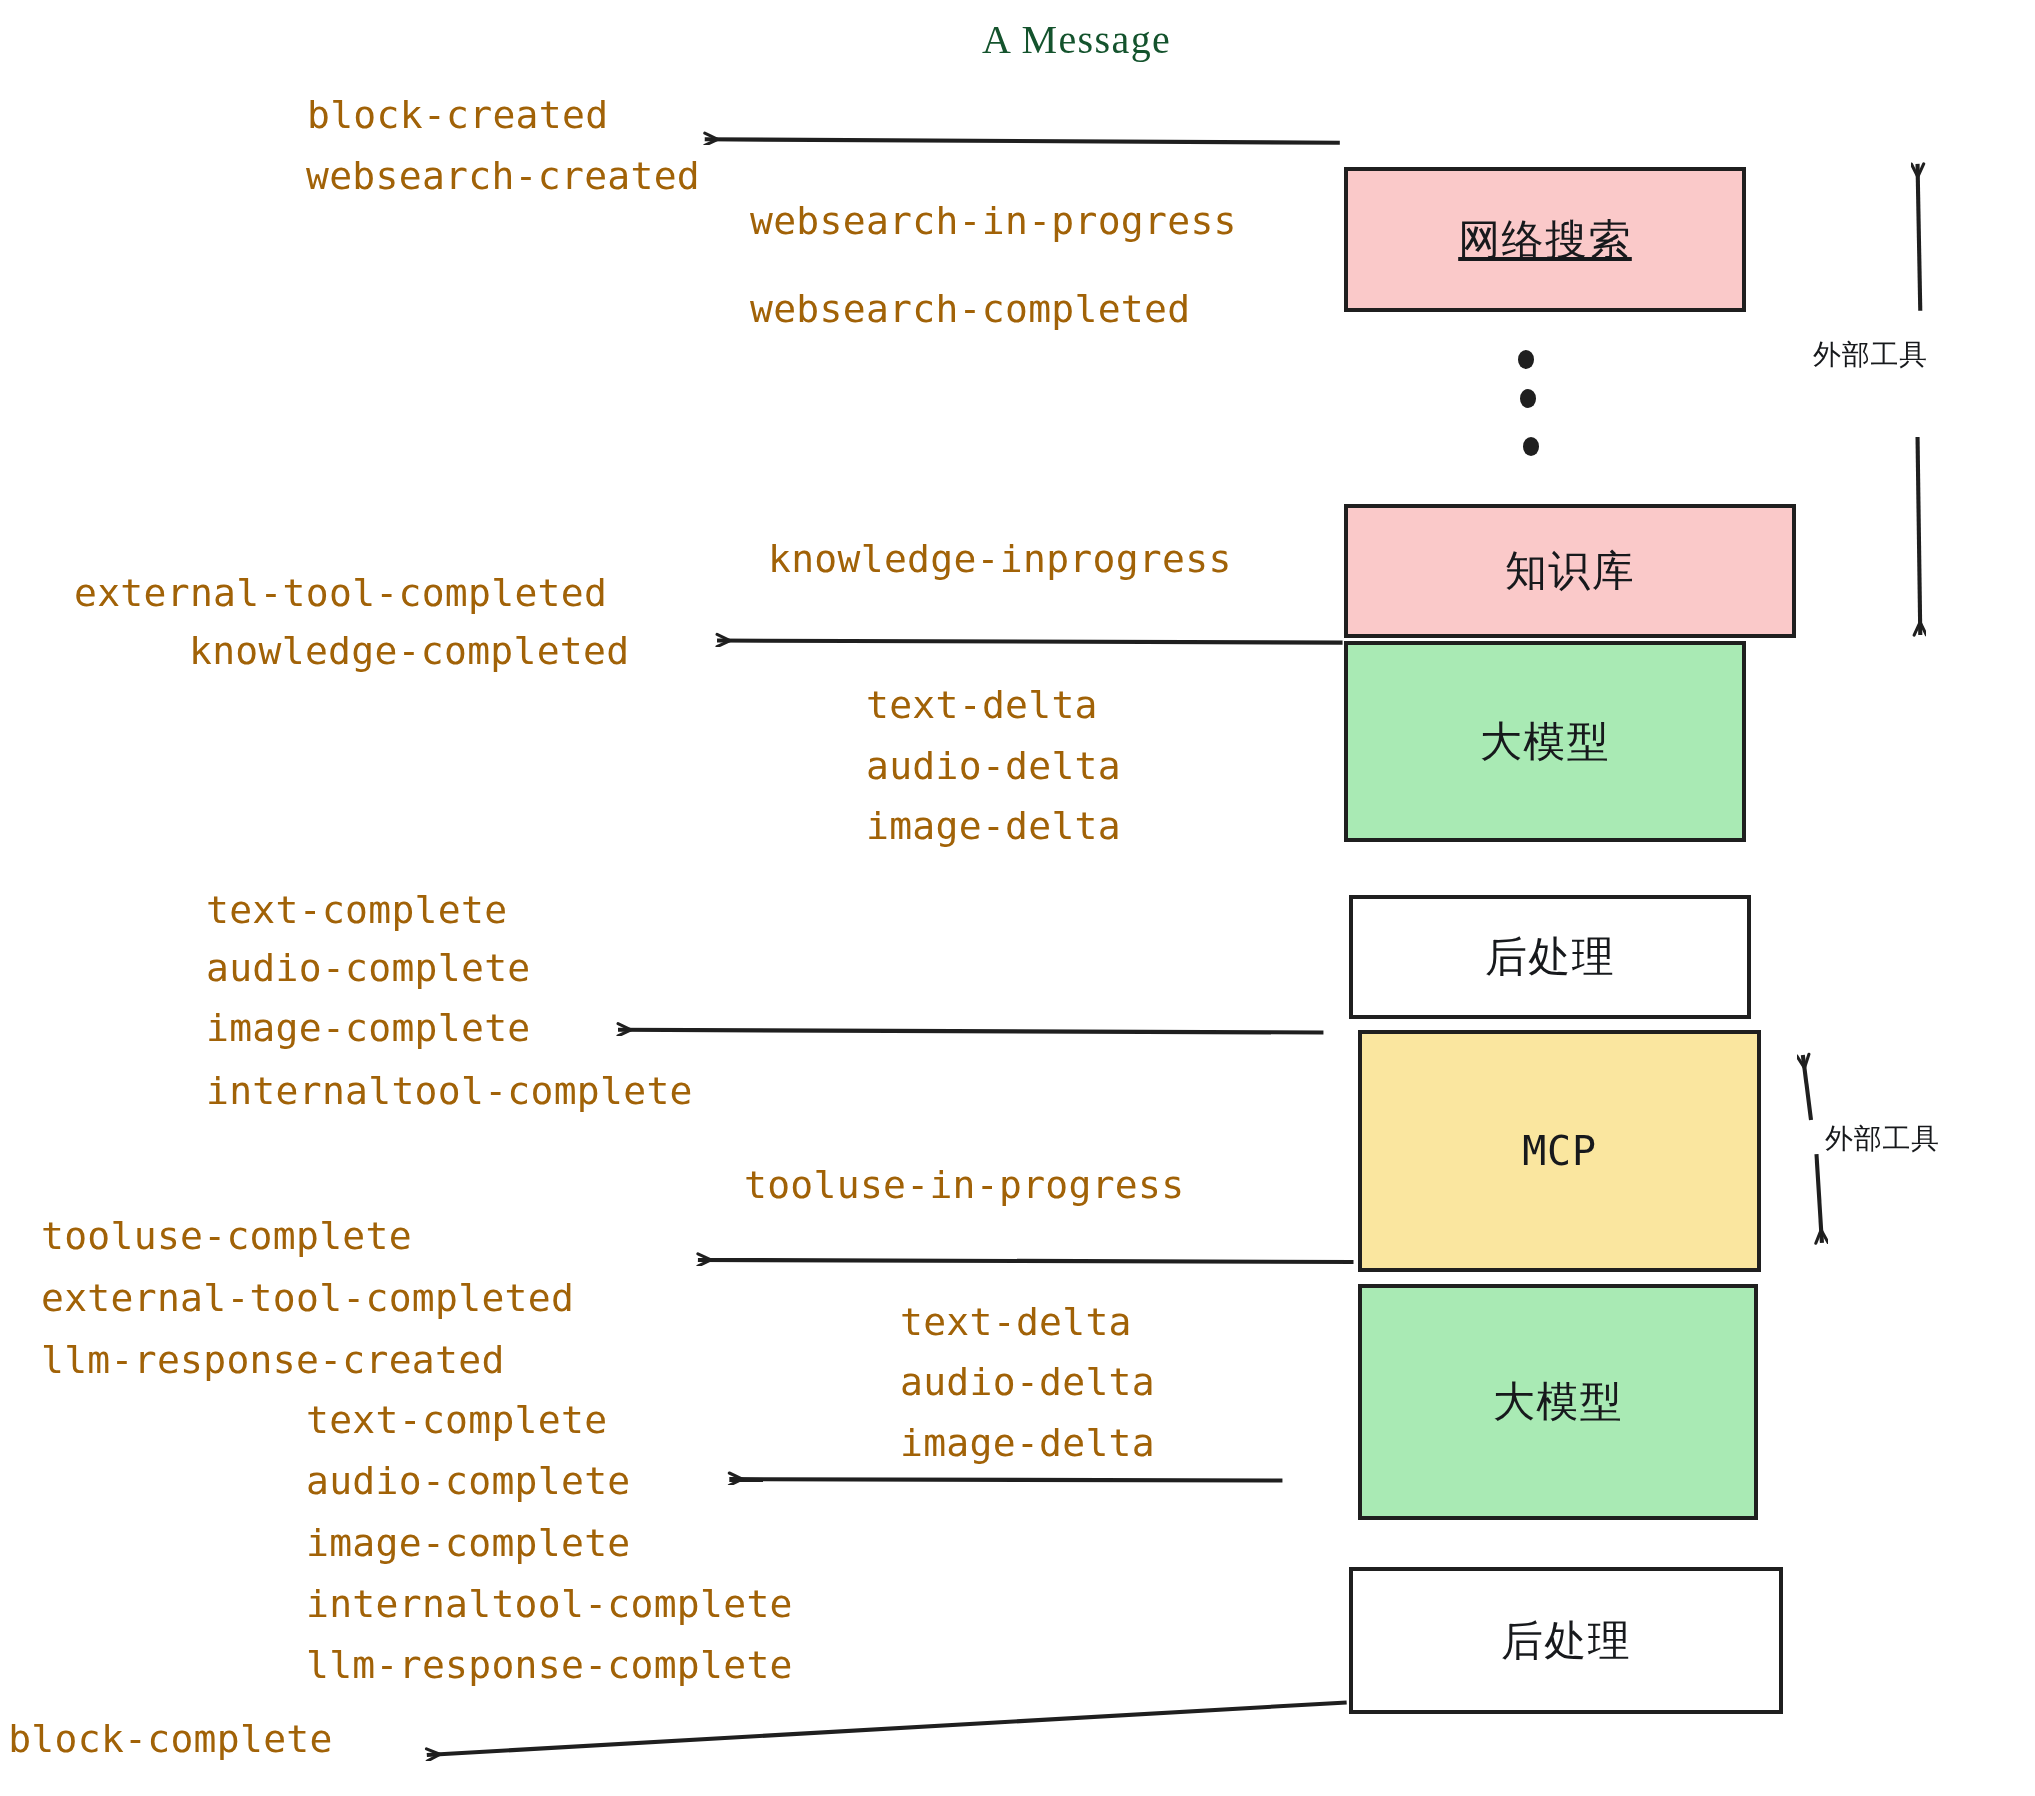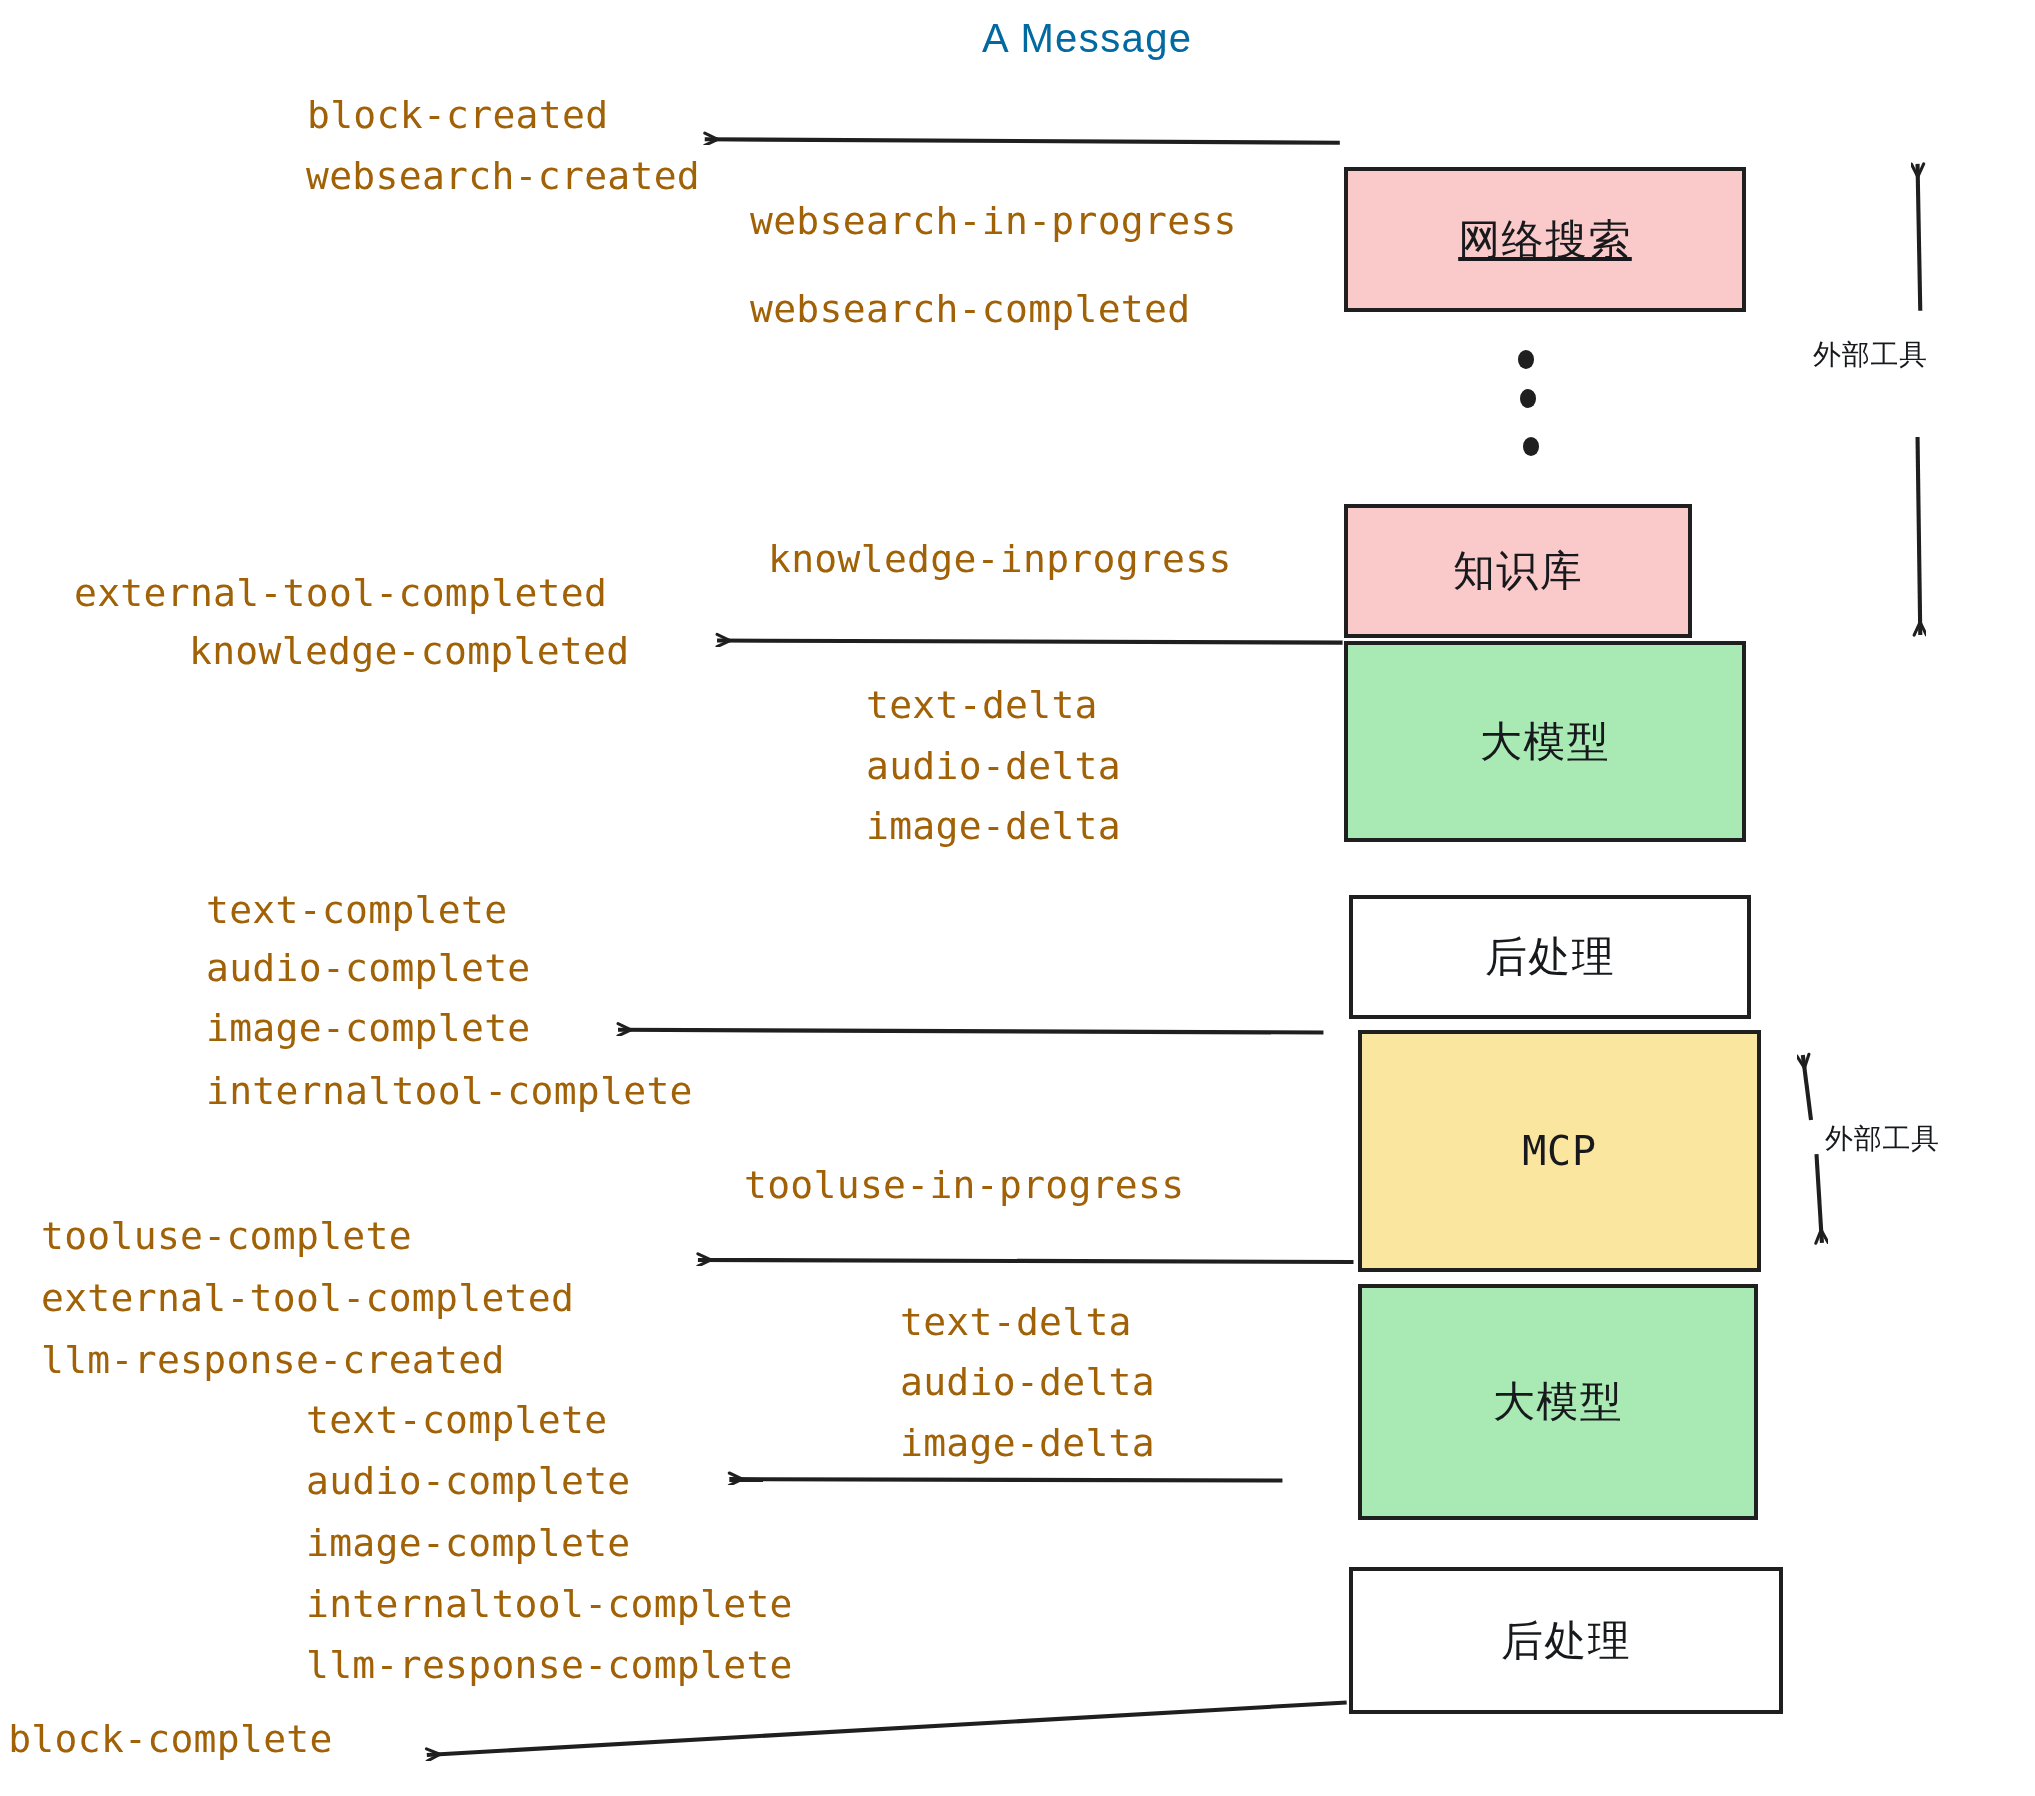--- a/index.html
+++ b/index.html
@@ -19,23 +19,23 @@
     position: absolute;
     font-family: "DejaVu Sans Mono", "Liberation Mono", monospace;
     font-size: 38px;
     color: #a16207;
     white-space: nowrap;
     letter-spacing: 0.3px;
     line-height: 1;
   }
   .title {
     position: absolute;
-    font-family: Liberation Sans, sans-serif;
+    font-family: Liberation Serif, serif;
     font-size: 40px;
-    color: #0369a1;
+    color: #14532d;
     white-space: nowrap;
     letter-spacing: 1.4px;
     text-align: right;
   }
   .node {
     position: absolute;
     box-sizing: border-box;
     border: 4.8px solid #1f1f1f;
     display: flex;
     align-items: center;
@@ -133,21 +133,21 @@
   <div class="evt" style="left:306px; top:1585px;">internaltool-complete</div>
 
   <div class="evt" style="left:306px; top:1646px;">llm-response-complete</div>
 
   <div class="evt" style="left:8.2px; top:1720px;">block-complete</div>
 
   <div class="node" style="left:1344px; top:167px; width:402px; height:145px; background:#fac9c9;text-decoration:underline;">
     <span>网络搜索</span>
   </div>
 
-  <div class="node" style="left:1344px; top:504px; width:348px; height:134px; background:#fac9c9;">
+  <div class="node" style="left:1344px; top:504px; width:452px; height:134px; background:#fac9c9;">
     <span>知识库</span>
   </div>
 
   <div class="node" style="left:1344px; top:641px; width:402px; height:201px; background:#a9eab4;">
     <span>大模型</span>
   </div>
 
   <div class="node" style="left:1349px; top:895px; width:402px; height:124px; background:#ffffff;">
     <span>后处理</span>
   </div>

